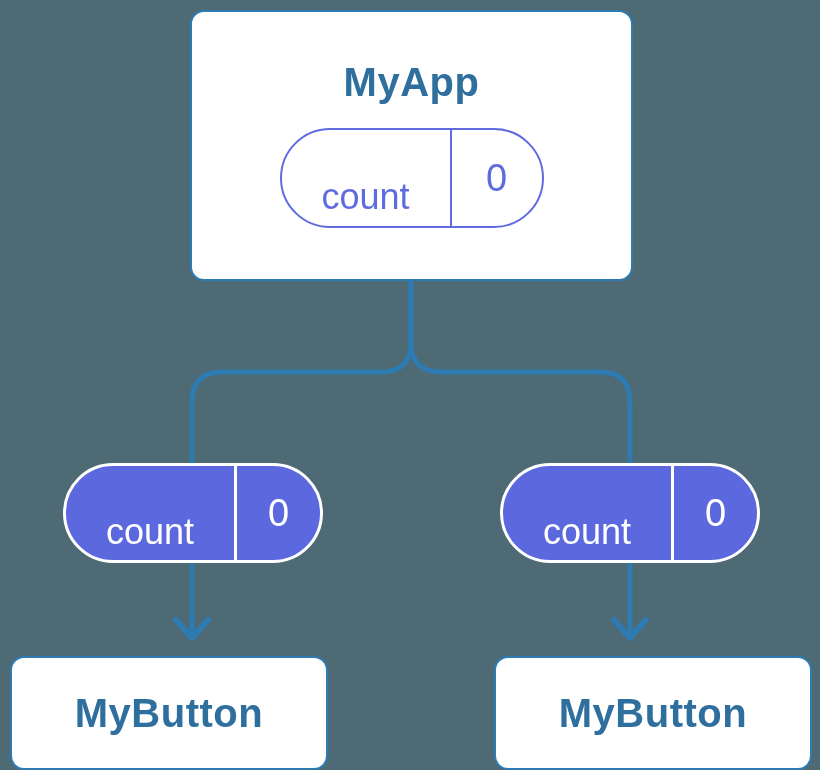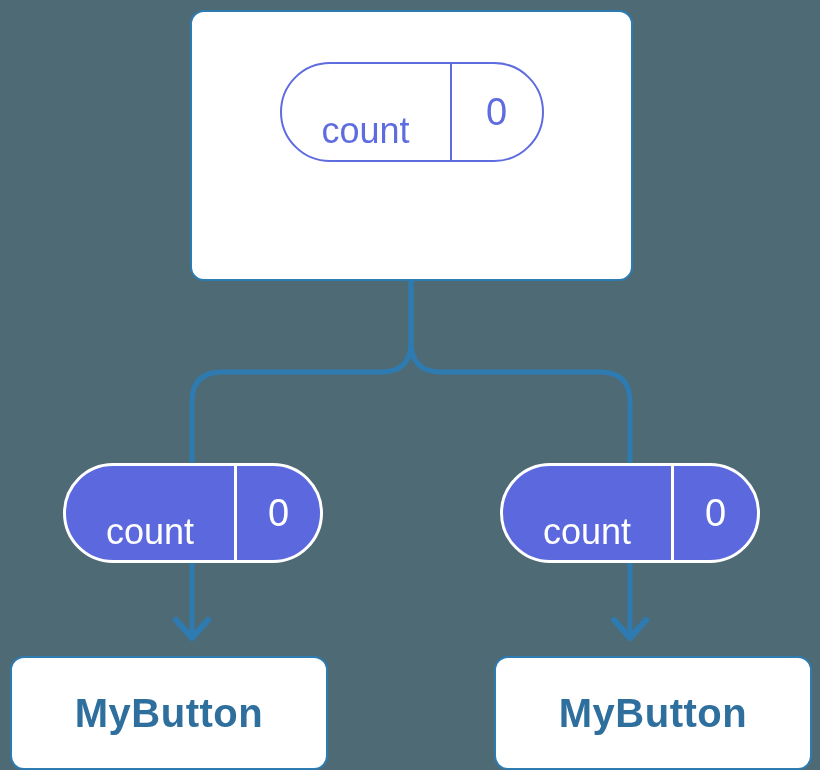--- a/index.html
+++ b/index.html
@@ -120,20 +120,21 @@
   <svg class="connectors" viewBox="0 0 820 770">
     <path d="M411 281 V342 Q411 372 381 372 H222 Q192 372 192 402 V465"></path>
     <path d="M411 281 V342 Q411 372 441 372 H600 Q630 372 630 402 V465"></path>
     <path d="M192 561 V636"></path>
     <path d="M630 561 V636"></path>
     <path class="arrowhead" d="M176 620 L192 638 L208 620"></path>
     <path class="arrowhead" d="M614 620 L630 638 L646 620"></path>
   </svg>
 
   <div class="card root-card">
+    <div class="card-title">MyApp</div>
     <div class="pill pill-outline">
       <span class="cell-label">count</span>
       <span class="divider"></span>
       <span class="cell-value">0</span>
     </div>
   </div>
 
   <div class="pill pill-filled pill-left">
     <span class="cell-label">count</span>
     <span class="divider"></span>

